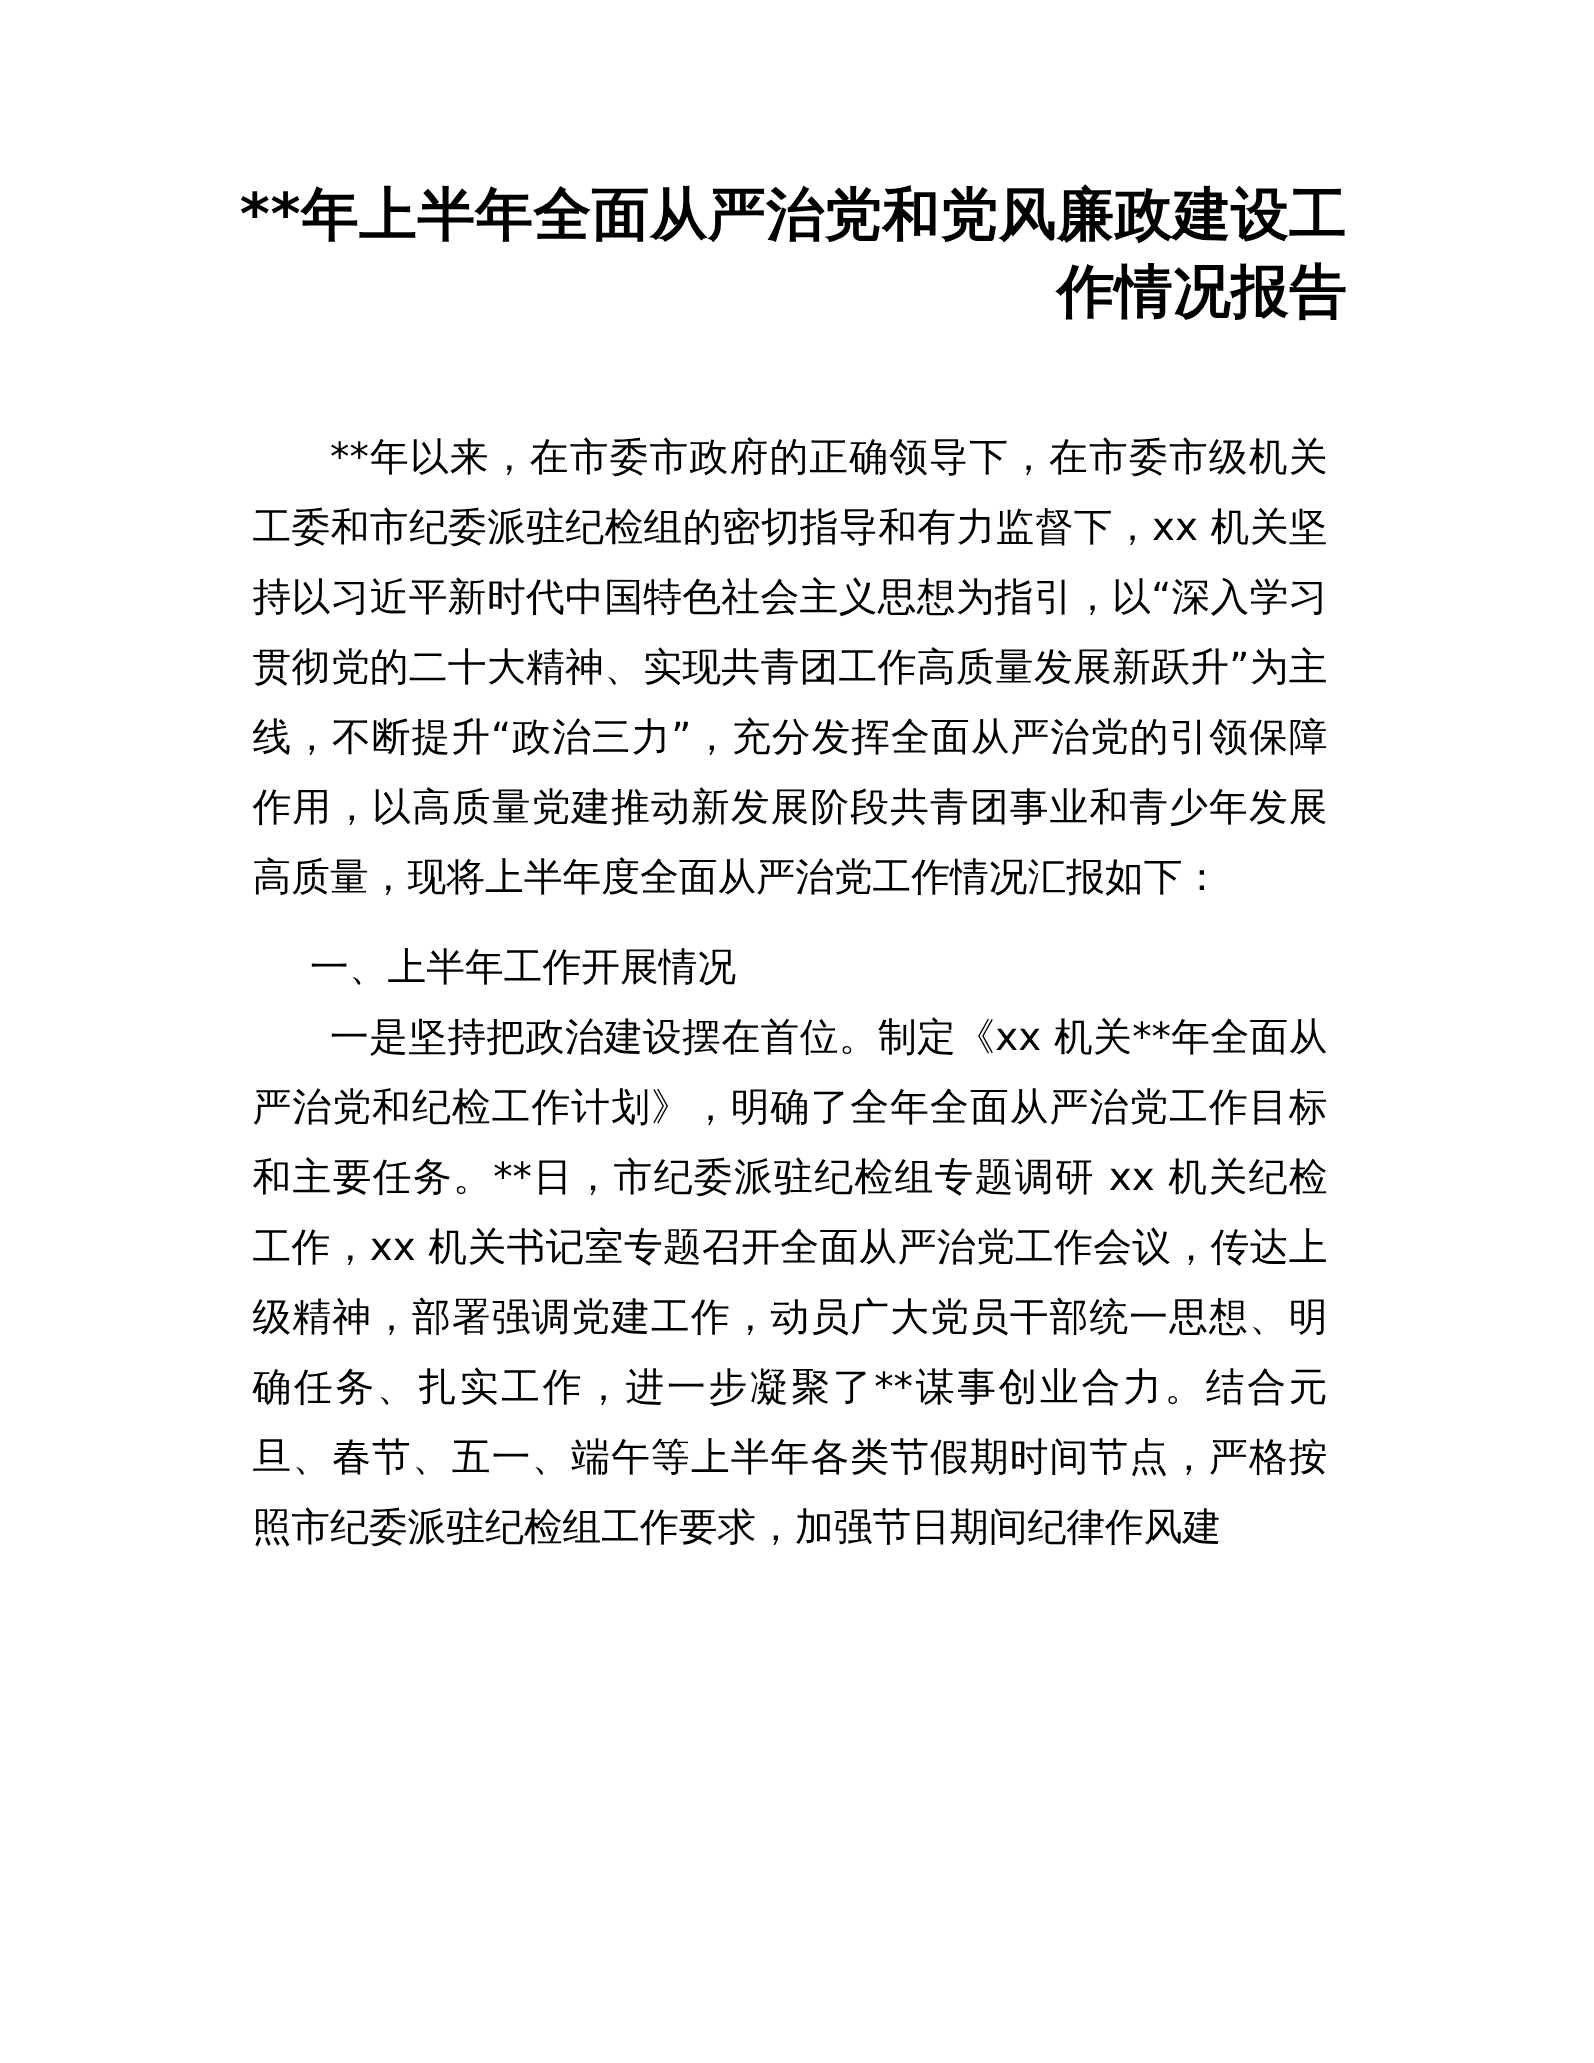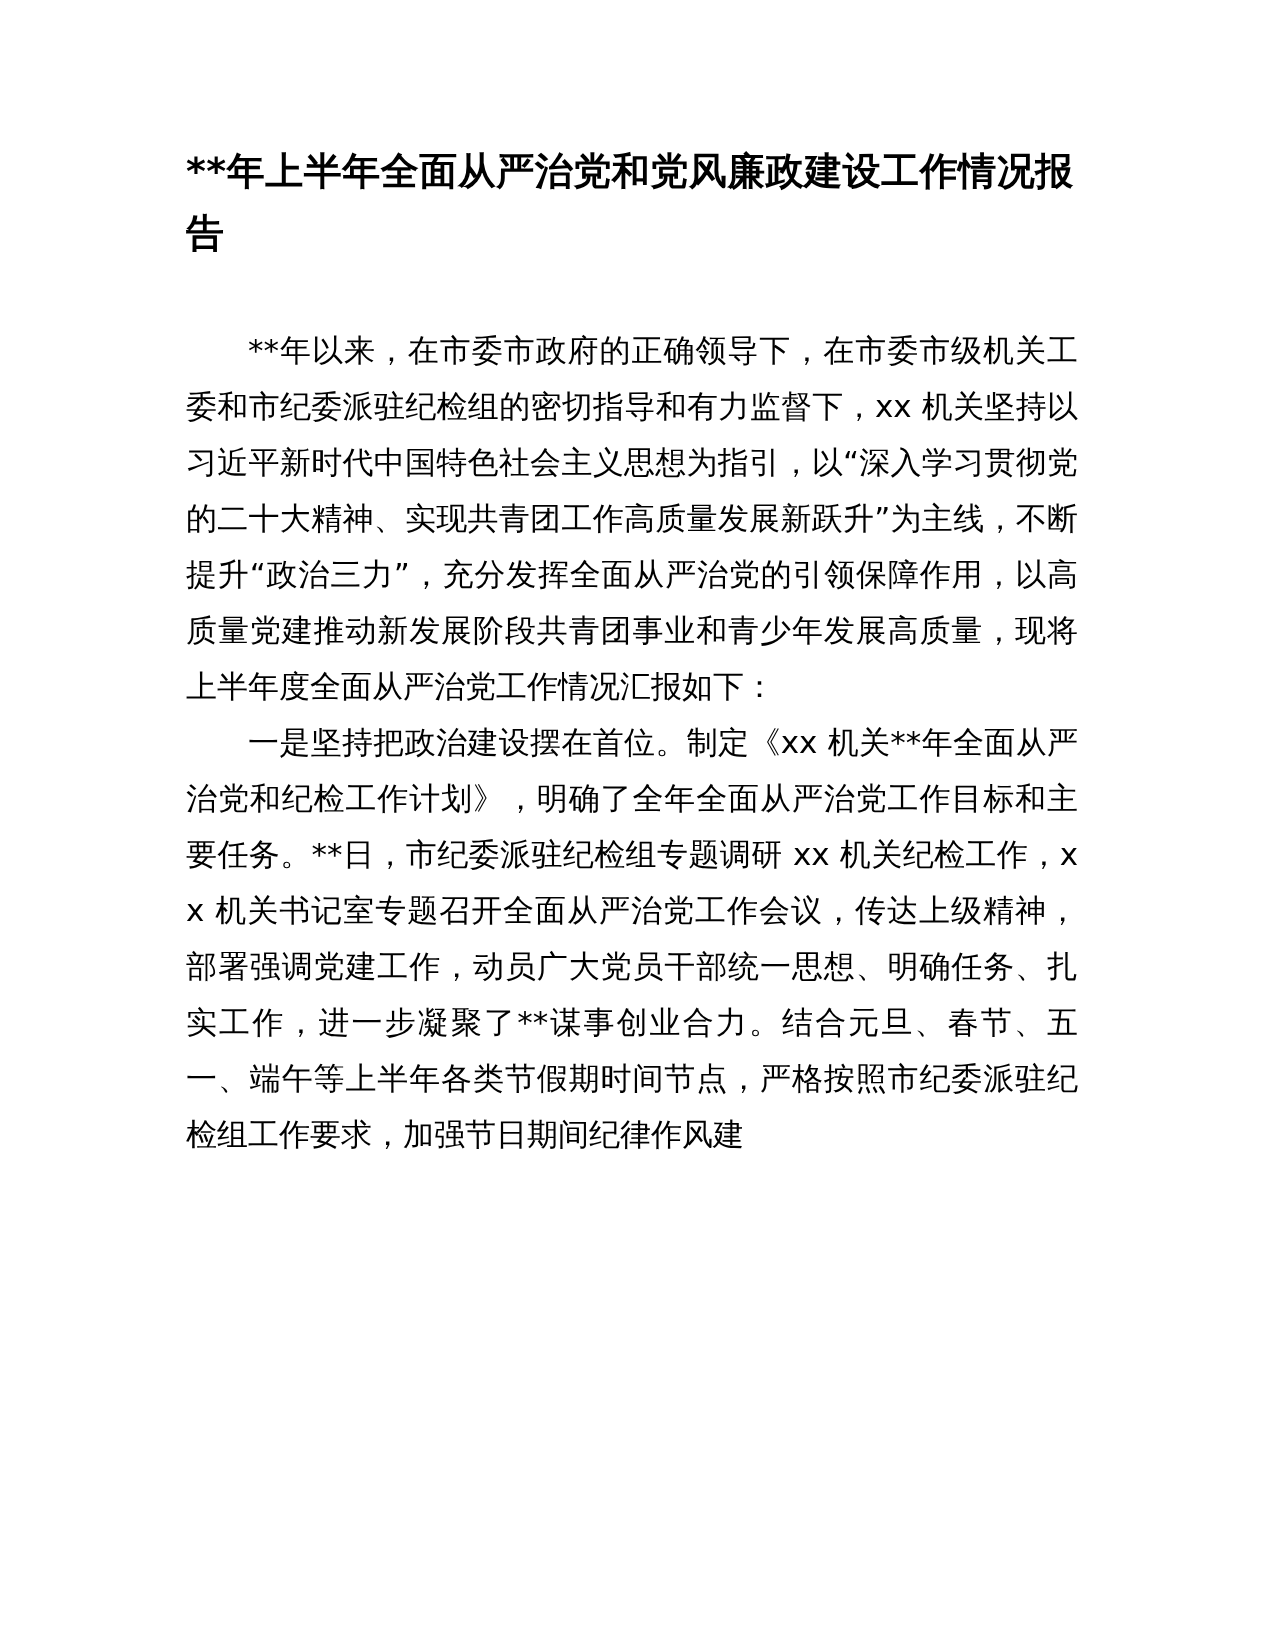--- a/index.html
+++ b/index.html
@@ -20,39 +20,39 @@
     overflow: hidden;
     box-sizing: border-box;
   }
   .content {
     position: absolute;
     left: 186px;
     top: 0;
     width: 892px;
   }
   .doc-title {
-    font-size: 38px;
+    font-size: 46px;
     font-weight: 700;
     line-height: 62px;
-    text-align: left;
+    text-align: right;
     letter-spacing: 0.5px;
     margin: 0;
     padding-top: 140px;
     word-break: break-all;
   }
   .spacer-after-title {
     height: 58px;
   }
   .para {
     font-size: 31px;
     line-height: 56px;
     text-align: justify;
     text-justify: inter-ideograph;
     text-align-last: left;
-    margin: 0;
+    margin: 16px;
     text-indent: 62px;
     word-break: break-all;
     letter-spacing: 0px;
   }
   .heading {
     font-size: 31px;
     line-height: 56px;
     margin: 0;
     text-indent: 62px;
     word-break: break-all;
@@ -69,18 +69,19 @@
 
 <div class="page">
   <div class="content">
 
     <h1 class="doc-title">**年上半年全面从严治党和党风廉政建设工作情况报告</h1>
 
     <div class="spacer-after-title"></div>
 
     <p class="para">**年以来，在市委市政府的正确领导下，在市委市级机关工委和市纪委派驻纪检组的密切指导和有力监督下，xx 机关坚持以习近平新时代中国特色社会主义思想为指引，以“深入学习贯彻党的二十大精神、实现共青团工作高质量发展新跃升”为主线，不断提升“政治三力”，充分发挥全面从严治党的引领保障作用，以高质量党建推动新发展阶段共青团事业和青少年发展高质量，现将上半年度全面从严治党工作情况汇报如下：</p>
 
+    <p class="heading">一、上半年工作开展情况</p>
 
 
     <p class="para">一是坚持把政治建设摆在首位。制定《xx 机关**年全面从严治党和纪检工作计划》，明确了全年全面从严治党工作目标和主要任务。**日，市纪委派驻纪检组专题调研 xx 机关纪检工作，xx 机关书记室专题召开全面从严治党工作会议，传达上级精神，部署强调党建工作，动员广大党员干部统一思想、明确任务、扎实工作，进一步凝聚了**谋事创业合力。结合元旦、春节、五一、端午等上半年各类节假期时间节点，严格按照市纪委派驻纪检组工作要求，加强节日期间纪律作风建</p>
 
   </div>
 </div>
 
 </body></html>

